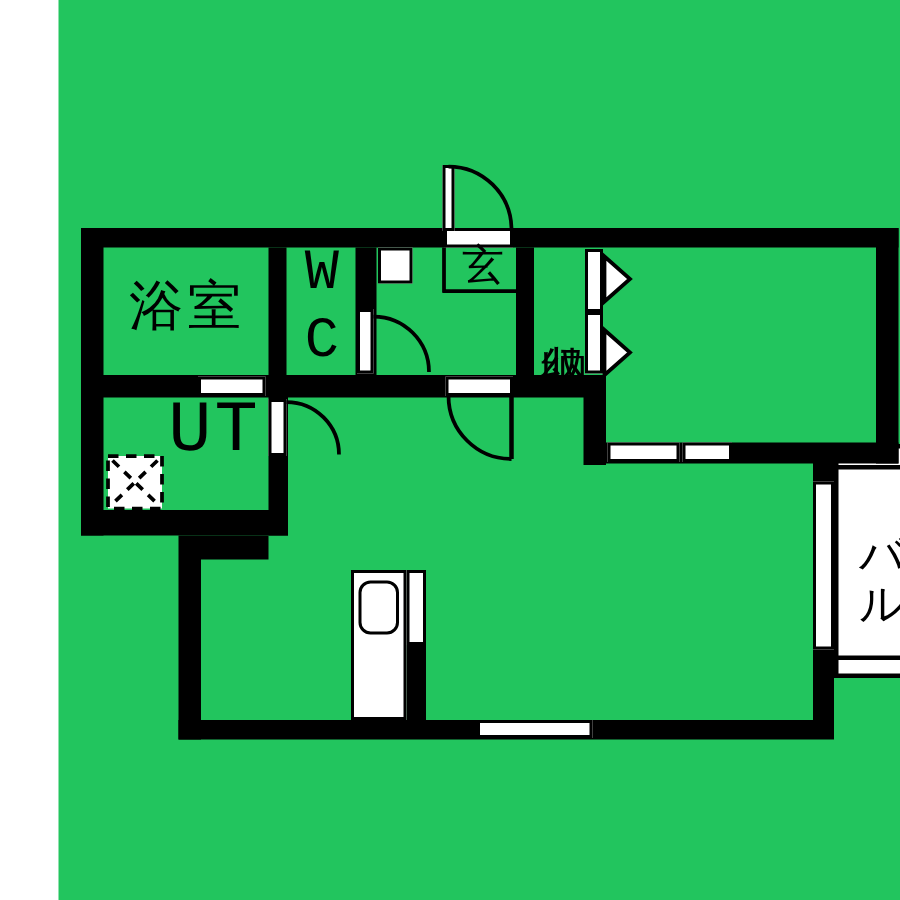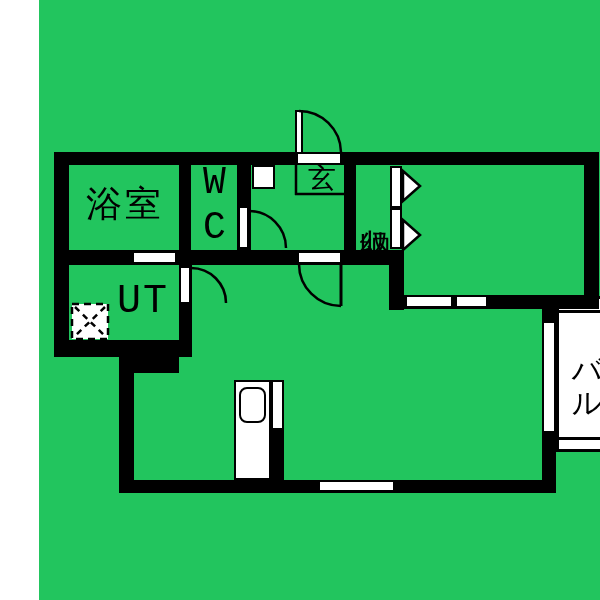--- a/index.html
+++ b/index.html
@@ -68,15 +68,15 @@
       <rect x="33" y="304" width="36" height="35" fill="#fff" stroke="#000" stroke-width="2.5" stroke-dasharray="7 5"></rect>
       <line x1="36" y1="307" x2="66" y2="336" stroke="#000" stroke-width="2.5" stroke-dasharray="6 5"></line>
       <line x1="66" y1="307" x2="36" y2="336" stroke="#000" stroke-width="2.5" stroke-dasharray="6 5"></line>
     </g>
   </svg>
 
   <div class="lbl" style="left:86px;top:207px;font-size:36px;letter-spacing:3px;">浴室</div>
   <div class="lbl vert" style="left:175px;top:206px;font-size:38px;letter-spacing:2px;">WC</div>
   <div class="lbl" style="left:283px;top:180px;font-size:28px;">玄</div>
   <div class="lbl vert" style="left:334px;top:207px;font-size:31px;letter-spacing:2px;">収納</div>
-  <div class="lbl" style="left:104px;top:302px;font-size:40px;letter-spacing:2px;">UT</div>
+  <div class="lbl" style="left:104px;top:288px;font-size:48px;letter-spacing:2px;">UT</div>
   <div class="lbl vert" style="left:546px;top:372px;font-size:30px;letter-spacing:2px;">バル</div>
 </div>
 
 </body></html>

